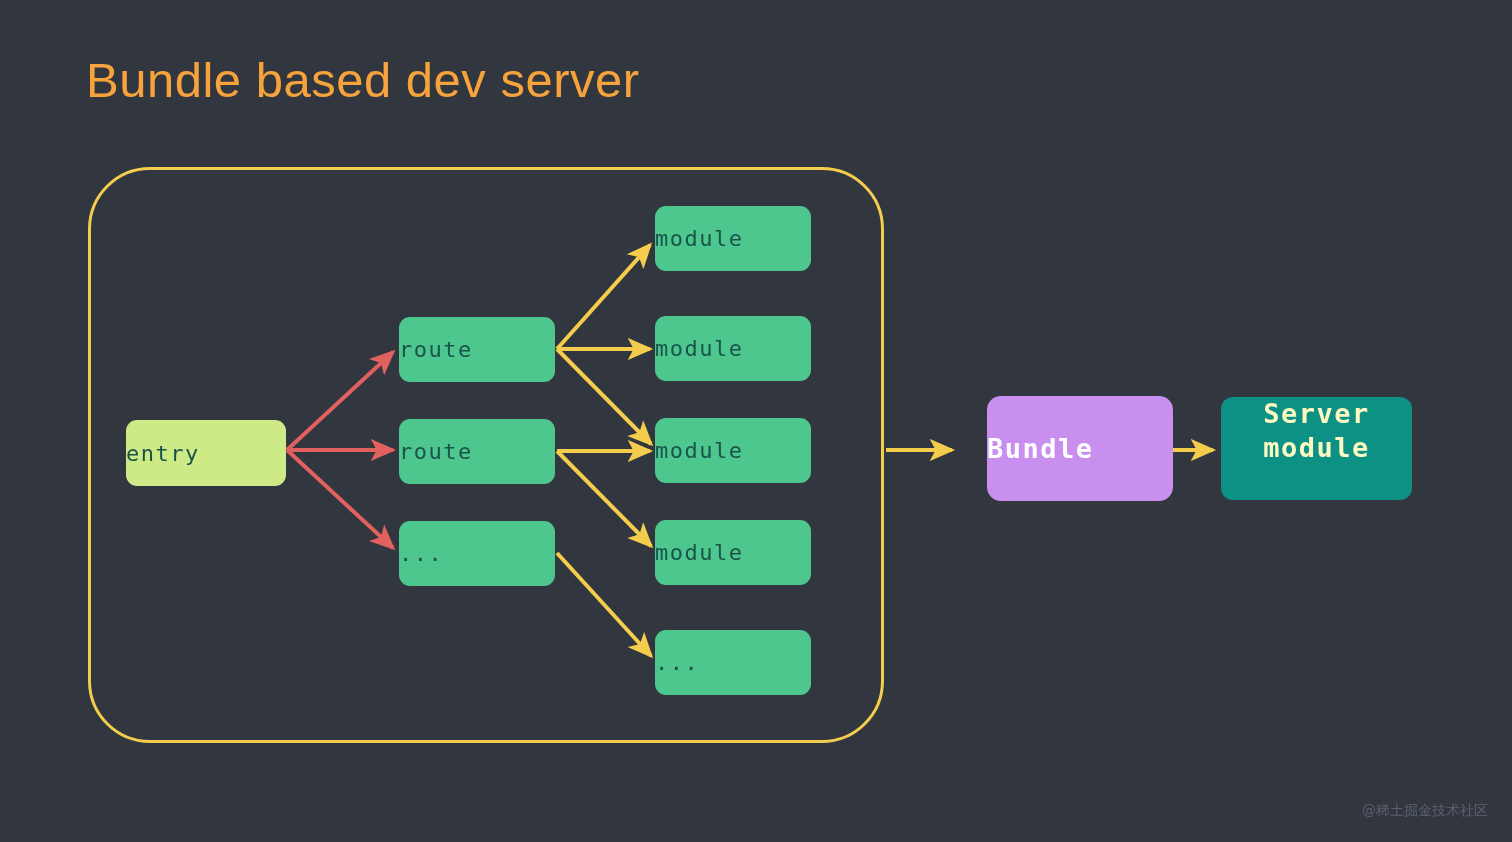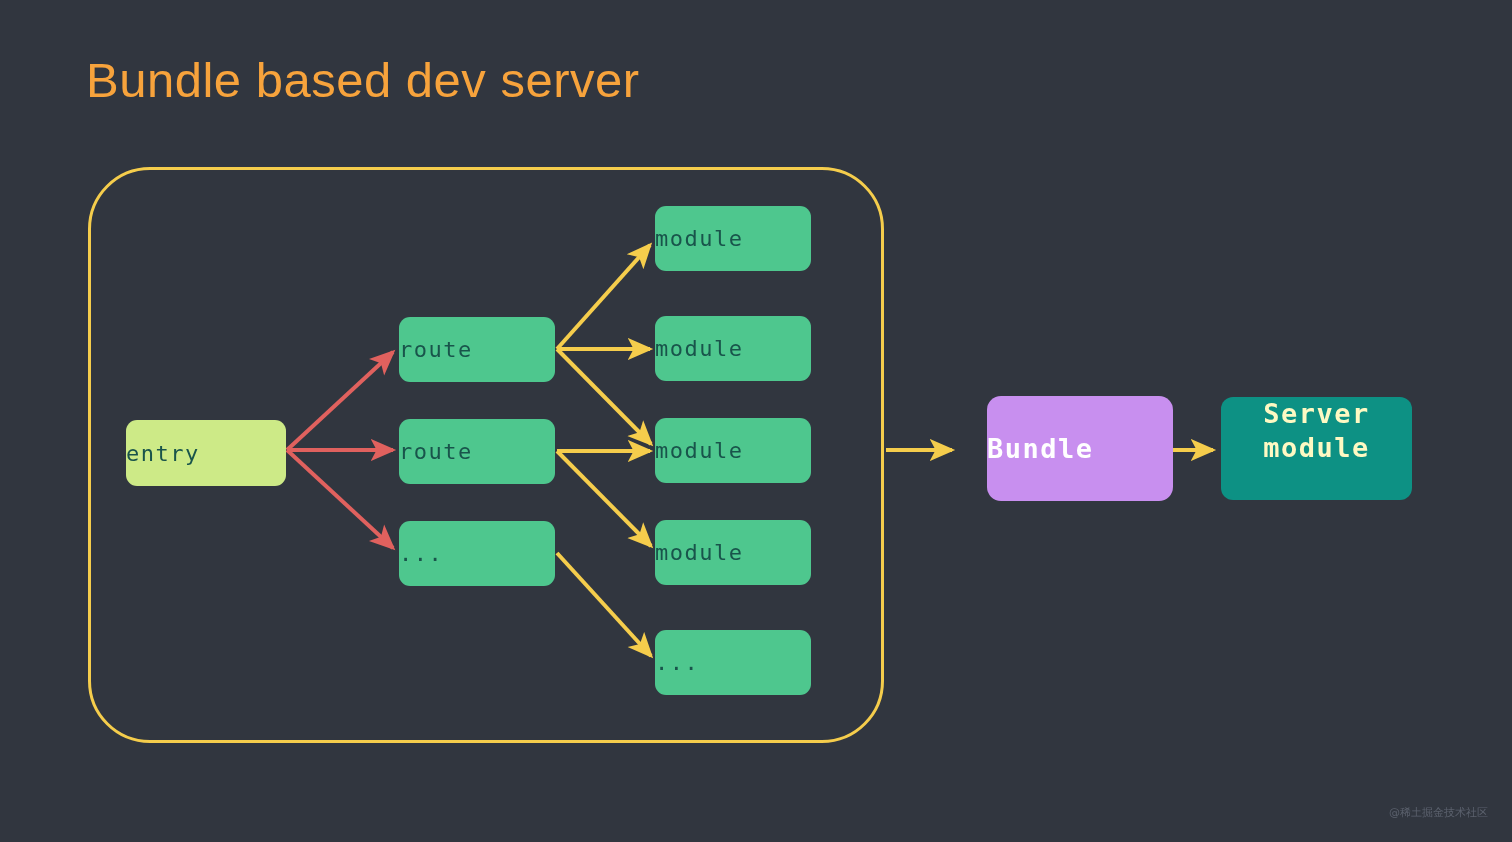--- a/index.html
+++ b/index.html
@@ -84,21 +84,21 @@
     font-weight: bold;
     letter-spacing: 1.5px;
     line-height: 1.25;
     border-radius: 12px;
   }
   #watermark {
     position: absolute;
     right: 24px;
     bottom: 22px;
     font-family: "DejaVu Sans", sans-serif;
-    font-size: 11px;
+    font-size: 14px;
     color: #5b616d;
     white-space: nowrap;
   }
 </style>
 </head>
 <body>
 
 <div id="slide">
 
   <div id="title">Bundle based dev server</div>

